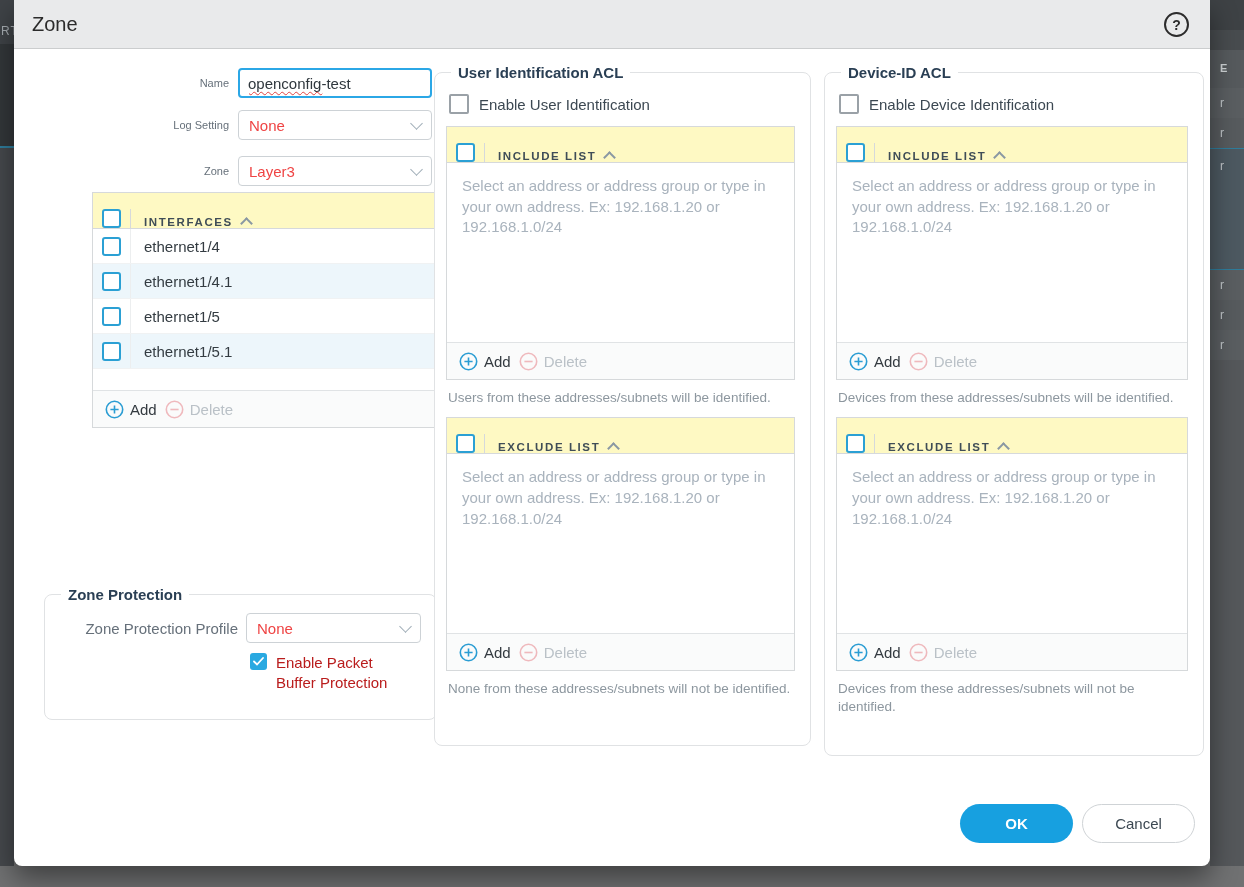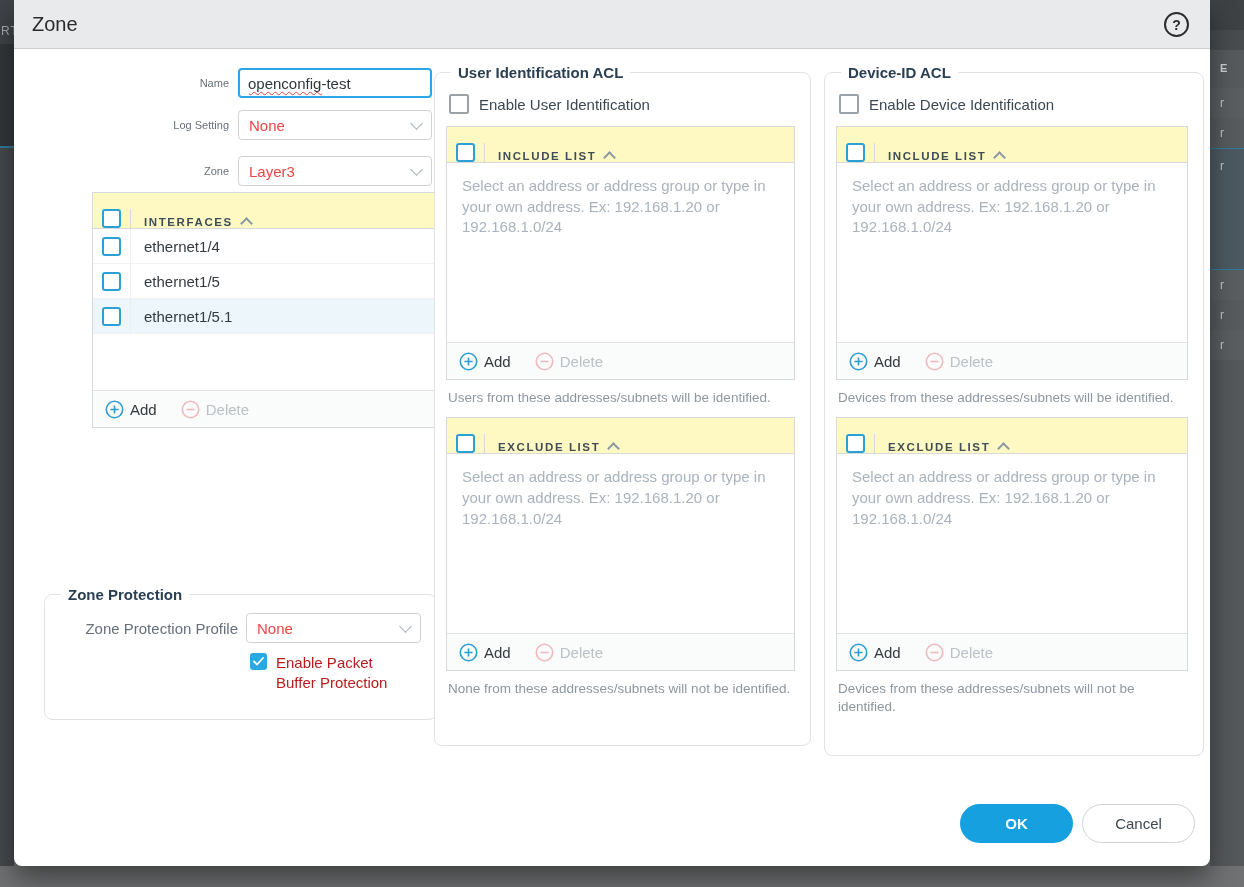--- a/index.html
+++ b/index.html
@@ -61,21 +61,21 @@
   }
   .chev-down{width:8px;height:8px;border-right:1.5px solid #9fadb7;border-bottom:1.5px solid #9fadb7;transform:rotate(45deg);margin-top:-4px;}
   .chev-up{width:7px;height:7px;border-right:2px solid #8a98a3;border-bottom:2px solid #8a98a3;transform:rotate(-135deg);margin-top:4px;}
 
   
   .list{border:1px solid #d6d9db;background:#fff;display:flex;flex-direction:column;box-sizing:border-box;}
   .list-header{height:35px;flex:none;display:flex;align-items:flex-end;background:#fef9c3;border-bottom:1px solid #d6d9db;}
   .cbcell{width:37px;flex:none;display:flex;align-items:center;justify-content:center;border-right:1px solid #d6d9db;}
   .hdrlabel{display:flex;align-items:center;gap:9px;padding-left:13px;font-size:11.5px;font-weight:bold;letter-spacing:1.6px;color:#3f4d57;}
   .list-body{flex:1;padding:13px 15px;color:#a9b3bd;font-size:15px;line-height:1.38;overflow:hidden;}
-  .list-footer{height:36px;flex:none;border-top:1px solid #e0e3e5;background:#fafbfb;display:flex;align-items:center;gap:24px;padding:0 12px;}
+  .list-footer{height:36px;flex:none;border-top:1px solid #e0e3e5;background:#fafbfb;display:flex;align-items:center;gap:8px;padding:0 12px;}
   .actbtn{display:flex;align-items:center;gap:6px;font-size:15px;cursor:pointer;}
   .actbtn .lbl{color:#333a40;}
   .actbtn.disabled .lbl{color:#bac1c7;}
   .cb{width:15px;height:15px;border:2px solid #2ba0d4;border-radius:3px;background:#fff;flex:none;cursor:pointer;}
   .cb.gray{width:16px;height:16px;border-color:#9aa1a7;border-width:2px;border-radius:2px;}
   .cb.checked{width:17px;height:17px;border:none;background:#29a9e1;display:flex;align-items:center;justify-content:center;}
 
   
   .iface-table{position:absolute;left:30px;top:192px;width:377px;height:236px;margin-left:48px;}
   .irow{height:34px;flex:none;display:flex;align-items:center;font-size:15px;color:#333b41;border-bottom:1px solid #f0f2f3;}
@@ -180,20 +180,26 @@
         <span>INTERFACES</span>
         <span class="chev-up"></span>
       </div>
     </div>
     <div class="irow">
       <div class="cbcell2">
           <span class="cb"></span>
         </div>
       <span style="padding-left:13px;">ethernet1/4</span>
     </div>
+    <div class="irow alt">
+      <div class="cbcell2">
+          <span class="cb"></span>
+        </div>
+      <span style="padding-left:13px;">ethernet1/4.1</span>
+    </div>
     <div class="irow">
       <div class="cbcell2">
           <span class="cb"></span>
         </div>
       <span style="padding-left:13px;">ethernet1/5</span>
     </div>
     <div class="irow alt">
       <div class="cbcell2">
           <span class="cb"></span>
         </div>

